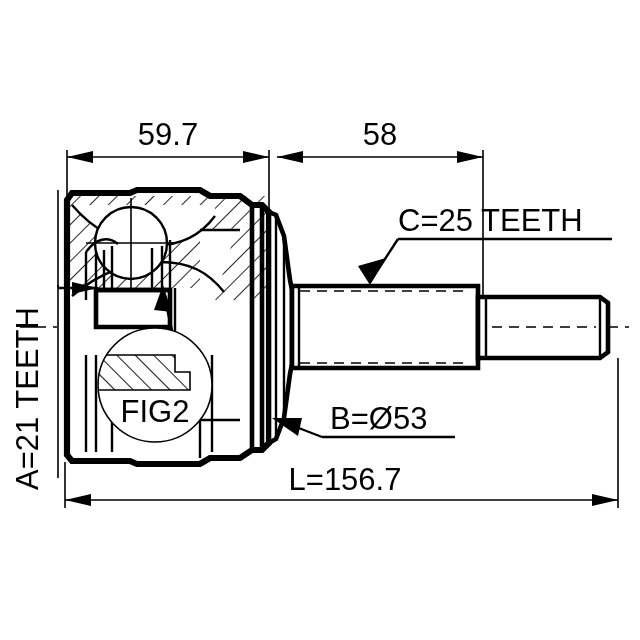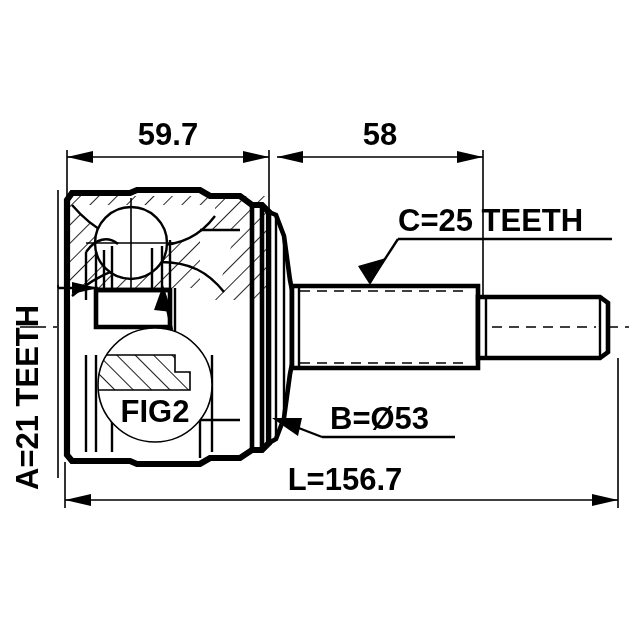--- a/index.html
+++ b/index.html
@@ -10,21 +10,20 @@
   body {
     width: 640px;
     height: 640px;
     font-family: "Liberation Sans", sans-serif;
     overflow: hidden;
   }
   #drawing-root {
     position: relative;
     width: 640px;
     height: 640px;
-    font-weight: bold;
   }
   svg#cv-joint-drawing {
     display: block;
     width: 640px;
     height: 640px;
   }
   .ln    { stroke: #000; fill: none; }
   .thin  { stroke-width: 1.6; }
   .med   { stroke-width: 2.4; }
   .thick { stroke-width: 4.6; }

